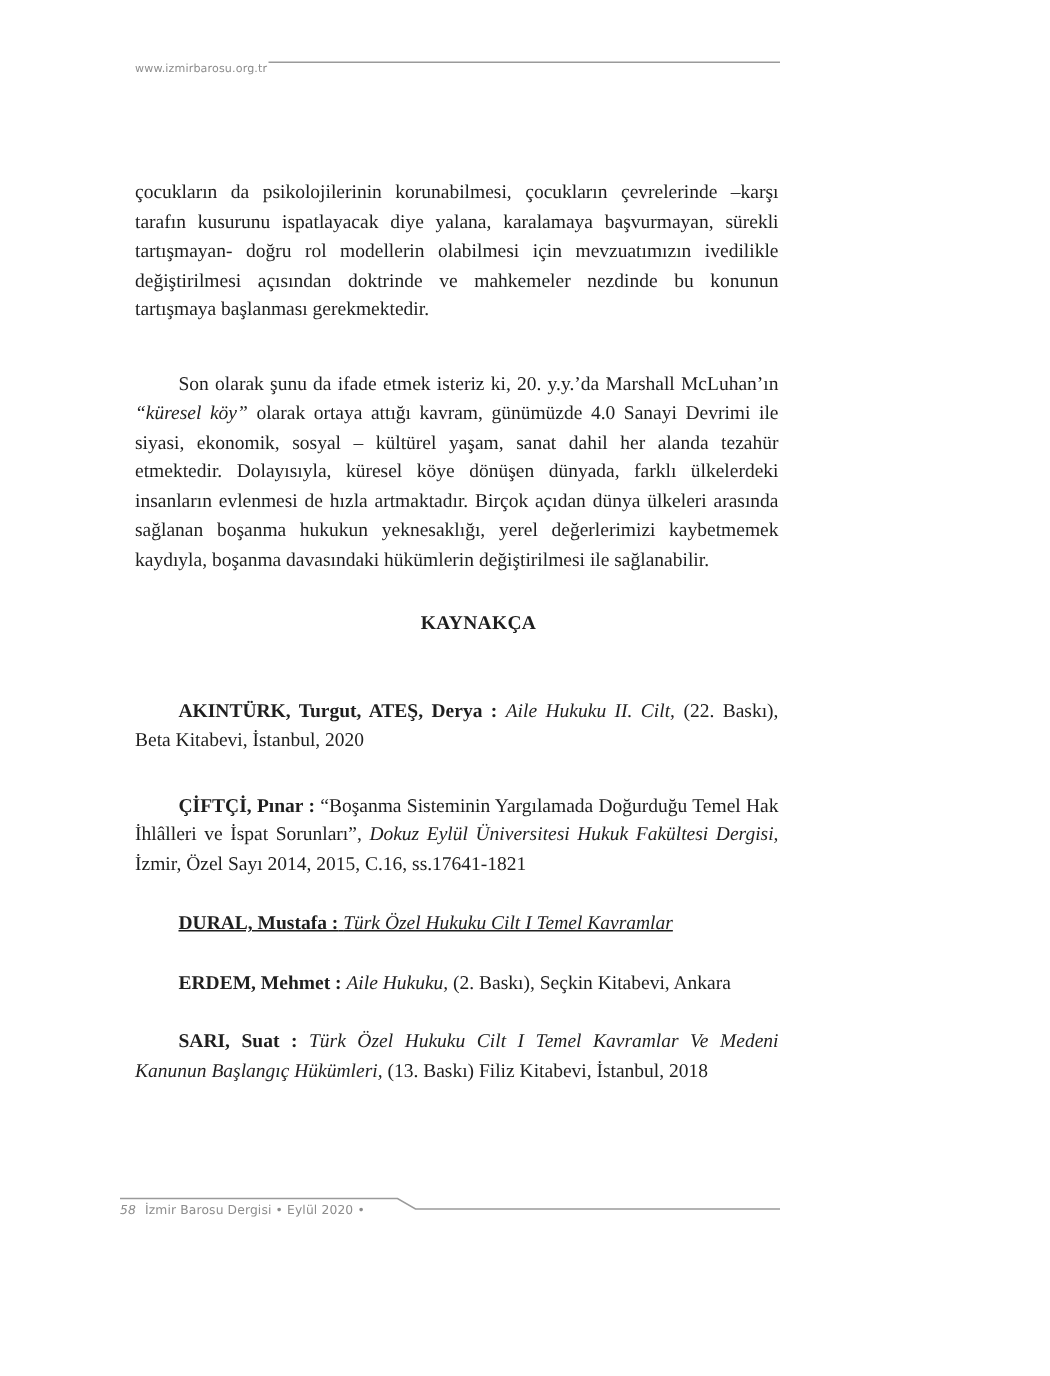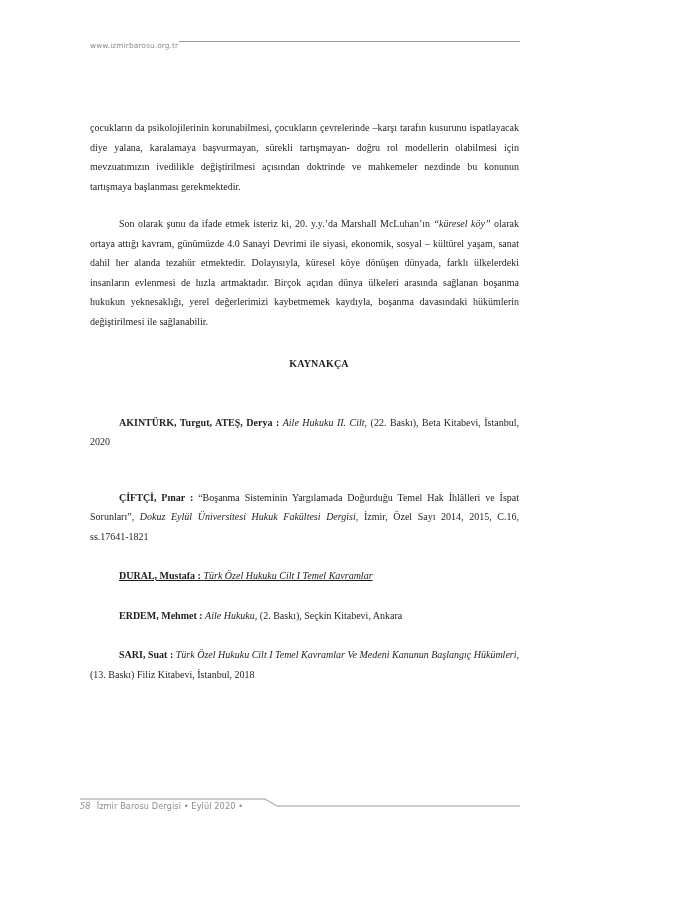--- a/index.html
+++ b/index.html
@@ -35,33 +35,33 @@
     flex: 1;
     height: 0;
     border-top: 1px solid #9a9a9a;
     margin-left: 1px;
   }
   .content {
     position: absolute;
     left: 90px;
     top: 118px;
     width: 429px;
-    font-size: 10px;
+    font-size: 13px;
     line-height: 19.5px;
   }
   .para {
     margin: 0;
     text-align: justify;
     text-align-last: left;
   }
   .indent {
     text-indent: 29px;
   }
   .gap {
-    margin-top: 18px;
+    margin-top: 30px;
   }
   .heading {
     font-weight: bold;
     margin: 0;
     text-indent: 29px;
     letter-spacing: 0.2px;
     text-align: center;
   }
   .ref {
     margin: 0;
@@ -108,21 +108,21 @@
 <div class="content">
   <p class="para">çocukların da psikolojilerinin korunabilmesi, çocukların çevrelerinde –karşı tarafın kusurunu ispatlayacak diye yalana, karalamaya başvurmayan, sürekli tartışmayan- doğru rol modellerin olabilmesi için mevzuatımızın ivedilikle değiştirilmesi açısından doktrinde ve mahkemeler nezdinde bu konunun tartışmaya başlanması gerekmektedir.</p>
 
   <p class="para indent gap"><span>Son olarak şunu da ifade etmek isteriz ki, 20. y.y.’da Marshall McLuhan’ın </span><span class="em">“küresel köy”</span><span> olarak ortaya attığı kavram, günümüzde 4.0 Sanayi Devrimi ile siyasi, ekonomik, sosyal – kültürel yaşam, sanat dahil her alanda tezahür etmektedir. Dolayısıyla, küresel köye dönüşen dünyada, farklı ülkelerdeki insanların evlenmesi de hızla artmaktadır. Birçok açıdan dünya ülkeleri arasında sağlanan boşanma hukukun yeknesaklığı, yerel değerlerimizi kaybetmemek kaydıyla, boşanma davasındaki hükümlerin değiştirilmesi ile sağlanabilir.</span></p>
 
   <p class="heading gap" style="margin-top:23px;">KAYNAKÇA</p>
 
   <div>
     <p class="ref" style="margin-top:39px;"><b>AKINTÜRK, Turgut, ATEŞ, Derya :</b> <span></span><i>Aile Hukuku II. Cilt,</i><span> (22. Baskı), Beta Kitabevi, İstanbul, 2020</span></p>
 
-    <p class="ref" style="margin-top:36px;"><b>ÇİFTÇİ, Pınar :</b><span> “Boşanma Sisteminin Yargılamada Doğurduğu Temel Hak İhlâlleri ve İspat Sorunları”, </span><i>Dokuz Eylül Üniversitesi Hukuk Fakültesi Dergisi,</i><span> İzmir,  Özel Sayı 2014, 2015, C.16, ss.17641-1821</span></p>
+    <p class="ref" style="margin-top:24px;"><b>ÇİFTÇİ, Pınar :</b><span> “Boşanma Sisteminin Yargılamada Doğurduğu Temel Hak İhlâlleri ve İspat Sorunları”, </span><i>Dokuz Eylül Üniversitesi Hukuk Fakültesi Dergisi,</i><span> İzmir,  Özel Sayı 2014, 2015, C.16, ss.17641-1821</span></p>
 
     <p class="ref" style="margin-top:20px;text-decoration:underline;"><b>DURAL, Mustafa :</b> <span></span><i>Türk Özel Hukuku Cilt I Temel Kavramlar</i><span></span></p>
 
     <p class="ref" style="margin-top:20px;"><b>ERDEM, Mehmet :</b> <span></span><i>Aile Hukuku,</i><span> (2. Baskı), Seçkin Kitabevi, Ankara</span></p>
 
 
     <p class="ref" style="margin-top:20px;"><b>SARI, Suat :</b> <span></span><i>Türk Özel Hukuku Cilt I Temel Kavramlar Ve Medeni Kanunun Başlangıç Hükümleri,</i><span> (13. Baskı) Filiz Kitabevi, İstanbul, 2018</span></p>
   </div>
 </div>
 

